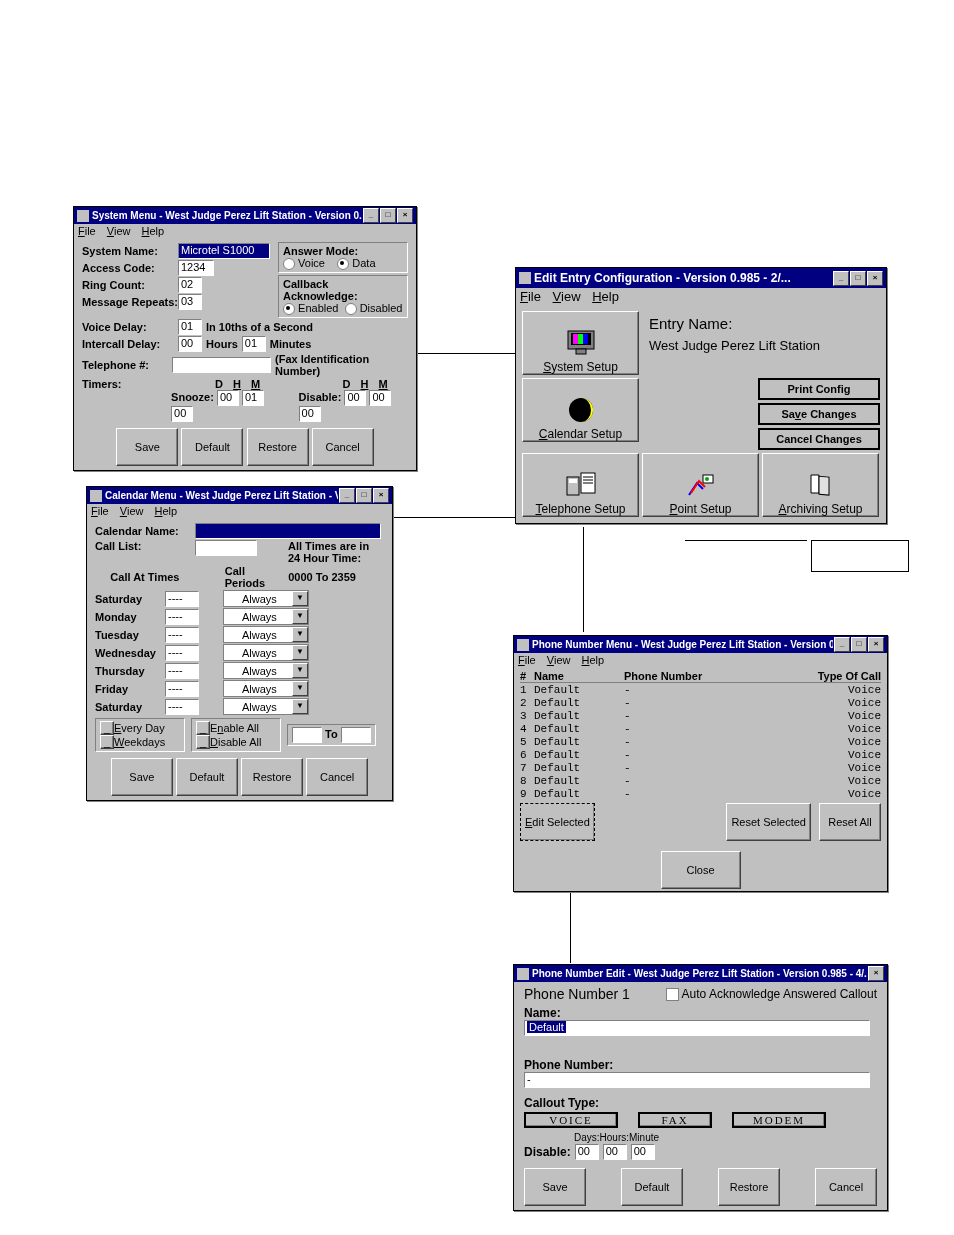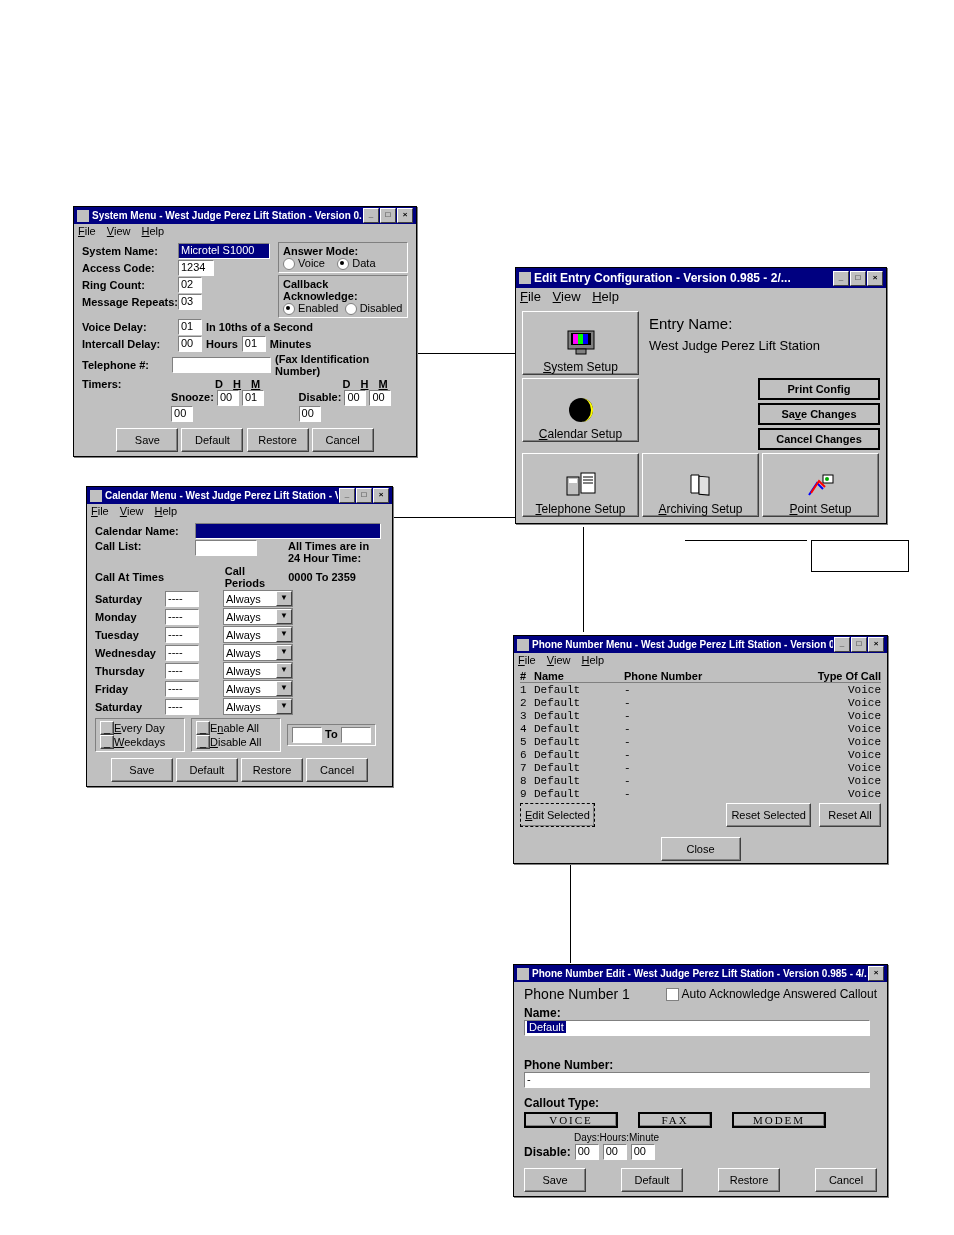--- a/index.html
+++ b/index.html
@@ -8,27 +8,27 @@
 .title-icon{width:12px;height:12px;background:#c0c0c0;margin-right:3px;display:inline-block}
 .title-txt{flex:1;overflow:hidden;white-space:nowrap}
 .titlebtns{display:flex;gap:0}
 .tbtn{width:14px;height:13px;background:#c0c0c0;border:1px solid #fff;border-right-color:#404040;border-bottom-color:#404040;font-size:8px;line-height:11px;text-align:center;color:#000;margin-left:1px;font-family:Arial}
 .menubar{background:#c0c0c0;padding:1px 4px;font-size:11px}
 .menubar span{margin-right:8px}
 .menubar u{text-decoration:underline}
 .body{padding:4px 8px;font-size:11px}
 .lbl{display:inline-block;text-align:left;font-weight:bold}
 .txt{background:#fff;border:1px solid #808080;border-right-color:#fff;border-bottom-color:#fff;padding:0 2px;height:14px;font-size:11px;display:inline-block;vertical-align:middle}
-.btn{background:#c0c0c0;border:1px solid #fff;border-right-color:#404040;border-bottom-color:#404040;padding:5px 4px;font-size:11px;cursor:pointer;display:inline-block;text-align:center;min-width:52px;box-shadow:inset -1px -1px 0 #808080}
+.btn{background:#c0c0c0;border:1px solid #fff;border-right-color:#404040;border-bottom-color:#404040;padding:12px 4px;font-size:11px;cursor:pointer;display:inline-block;text-align:center;min-width:52px;box-shadow:inset -1px -1px 0 #808080}
 .btn.big{font-weight:bold;min-width:110px;padding:3px 4px}
 .radio{width:10px;height:10px;border:1px solid #808080;border-radius:50%;display:inline-block;vertical-align:middle;background:#fff;position:relative}
 .radio.on::after{content:"";position:absolute;left:2px;top:2px;width:4px;height:4px;background:#000;border-radius:50%}
 .chk{width:11px;height:11px;border:1px solid #808080;background:#fff;display:inline-block;vertical-align:middle}
 .grp{border:1px solid #808080;border-right-color:#fff;border-bottom-color:#fff;padding:2px 4px;display:inline-block}
-.sel{background:#fff;border:1px solid #808080;height:15px;display:inline-flex;align-items:center;padding-left:2px}
+.sel{background:#fff;border:1px solid #808080;height:15px;display:inline-flex;align-items:center;padding-left:18px}
 .sel .arrow{width:14px;height:13px;background:#c0c0c0;border:1px solid #fff;border-right-color:#404040;border-bottom-color:#404040;margin-left:auto;text-align:center;font-size:8px;line-height:11px}
 .row{margin:1px 0;display:flex;align-items:center}
 .iconbtn{display:flex;flex-direction:column;align-items:center;justify-content:flex-end;width:115px;height:62px;background:#c0c0c0;border:1px solid #fff;border-right-color:#404040;border-bottom-color:#404040;box-shadow:inset -1px -1px 0 #808080;font-size:12px}
 .iconbtn .ic{width:32px;height:28px;margin-bottom:3px}
 .line{position:absolute;background:#000}
 svg{pointer-events:none}
 </style>
 </head>
 <body>
 
@@ -153,21 +153,21 @@
       </div>
     <div class="row" style="align-items:flex-start">
       <span class="lbl" style="width:100px">Call List:</span> 
         <span class="txt" style="width:56px"></span>
       <div style="margin-left:auto;width:96px;font-weight:bold;text-align:left">
         <div>All Times are in</div>
         <div>24 Hour Time:</div>
       </div>
     </div>
     <div class="row" style="font-weight:bold">
-      <span style="width:100px;text-align:left">Call At Times</span>
+      <span style="width:100px;text-align:center">Call At Times</span>
       <span style="margin-left:30px">Call Periods</span>
       <span style="margin-left:auto;width:96px">0000 To 2359</span>
     </div>
     <div id="cal-days">
         <div class="row">
           <span class="lbl" style="width:70px">Saturday</span> 
           <span class="txt" style="width:28px">----</span>
           <span style="width:24px"></span>
           <span class="sel" style="width:66px">
             <span>Always</span>
@@ -305,33 +305,33 @@
             <rect x="4" y="8" width="8" height="4" fill="#fff"></rect>
             <rect x="16" y="2" width="14" height="20" fill="#fff" stroke="#000"></rect>
             <line x1="18" y1="6" x2="28" y2="6" stroke="#000"></line>
             <line x1="18" y1="9" x2="28" y2="9" stroke="#000"></line>
             <line x1="18" y1="12" x2="28" y2="12" stroke="#000"></line>
           </svg>
         <span><u>T</u>elephone Setup</span>
       </div>
       <div class="iconbtn">
         <svg class="ic" viewBox="0 0 32 28">
-            <path d="M6 4 L14 4 L14 22 L6 22 Z" fill="#fff" stroke="#000"></path>
-            <path d="M14 4 L24 4 L24 22 L14 22 Z" fill="#e0e0e0" stroke="#000" transform="skewY(5)"></path>
-          </svg>
-        <span><u>A</u>rchiving Setup</span>
-      </div>
-      <div class="iconbtn">
-        <svg class="ic" viewBox="0 0 32 28">
             <rect x="18" y="4" width="10" height="8" fill="#fff" stroke="#000"></rect>
             <circle cx="22" cy="8" r="2" fill="#0a0"></circle>
             <path d="M4 24 L12 12 L18 18" stroke="#00f" stroke-width="2" fill="none"></path>
             <path d="M4 24 L12 12 L18 18" stroke="#f00" stroke-width="2" fill="none" transform="translate(2,-2)"></path>
           </svg>
         <span><u>P</u>oint Setup</span>
+      </div>
+      <div class="iconbtn">
+        <svg class="ic" viewBox="0 0 32 28">
+            <path d="M6 4 L14 4 L14 22 L6 22 Z" fill="#fff" stroke="#000"></path>
+            <path d="M14 4 L24 4 L24 22 L14 22 Z" fill="#e0e0e0" stroke="#000" transform="skewY(5)"></path>
+          </svg>
+        <span><u>A</u>rchiving Setup</span>
       </div>
     </div>
   </div>
 </div>
 <div style="position:absolute;left:811px;top:540px;width:96px;height:30px;border:1px solid #000;background:#fff"></div>
 
 <div class="win" style="left:513px;top:635px;width:373px">
   <div class="titlebar">
     <span class="title-icon"></span>
     <span class="title-txt">Phone Number Menu - West Judge Perez Lift Station - Version 0.985 - 4/3/98</span>

